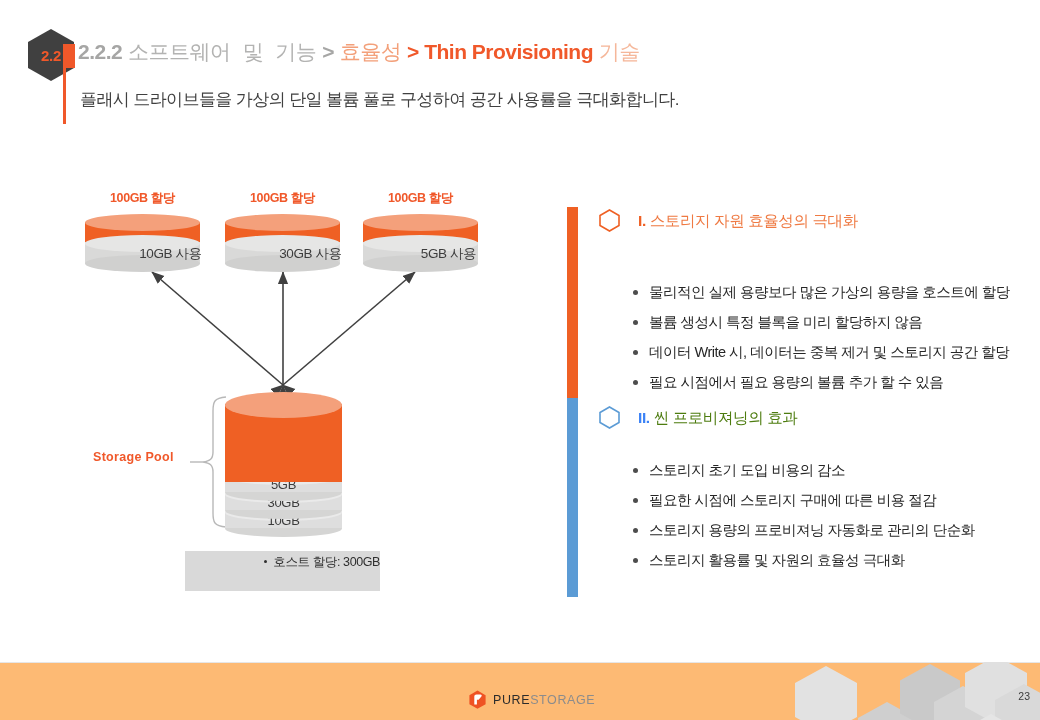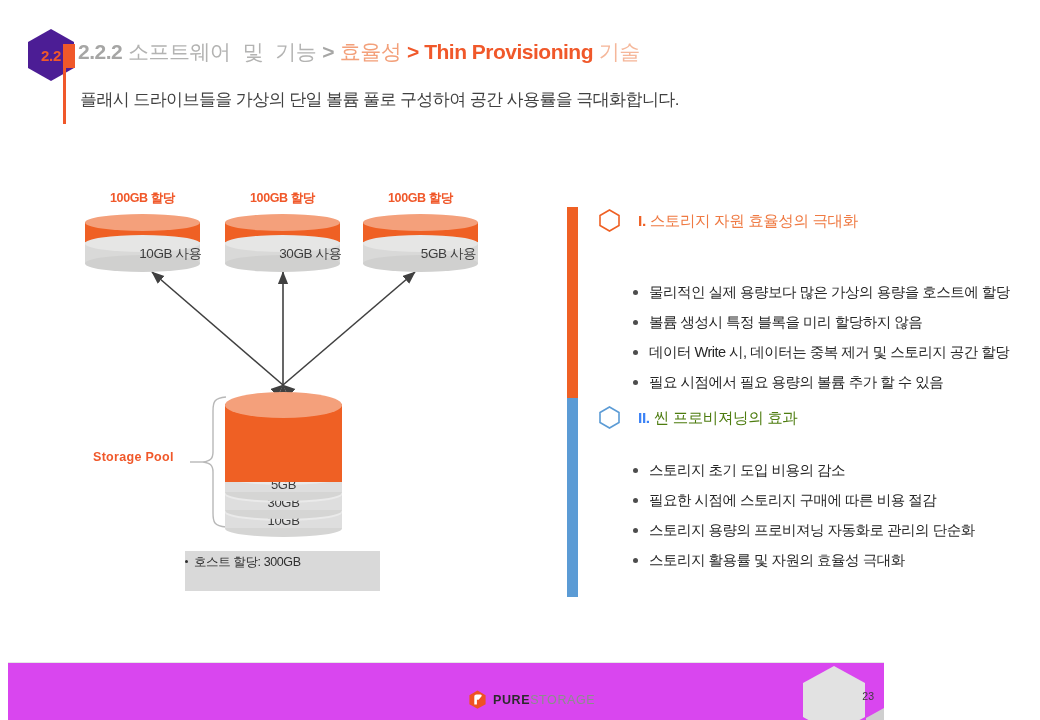--- a/index.html
+++ b/index.html
@@ -18,21 +18,21 @@
     overflow: hidden;
   }
 
   
   .hex-badge {
     position: absolute;
     left: 28px;
     top: 29px;
     width: 46px;
     height: 52px;
-    background: #4c1d95;
+    background: #404040;
     clip-path: polygon(50% 0%, 100% 25%, 100% 75%, 50% 100%, 0% 75%, 0% 25%);
     display: flex;
     align-items: center;
     justify-content: center;
   }
   .hex-badge-num {
     font-size: 15px;
     font-weight: bold;
     color: #f0582a;
     letter-spacing: -0.3px;
@@ -228,21 +228,21 @@
     width: 195px;
     height: 40px;
     background: #d9d9d9;
     padding-top: 2px;
     box-sizing: border-box;
   }
   #info-box .line {
     font-size: 12.5px;
     color: #2f2f2f;
     letter-spacing: -0.4px;
-    text-align: left;
+    text-align: right;
     line-height: 18px;
     white-space: nowrap;
   }
   #info-box .bullet-dot {
     display: inline-block;
     width: 3px; height: 3px;
     background: #2f2f2f;
     border-radius: 50%;
     vertical-align: middle;
     margin-right: 6px;
@@ -285,46 +285,46 @@
   .b-text {
     font-size: 14.5px;
     color: #262626;
     letter-spacing: -0.5px;
     line-height: 19px;
   }
 
   
   #footer {
     position: absolute;
-    left: 8px;
+    left: 0;
     bottom: 0;
-    width: 876px;
+    width: 1040px;
     height: 58px;
-    background: #d946ef;
+    background: #fdba74;
     overflow: hidden;
   }
   #footer .divider {
     position: absolute;
     left: 0; top: 0;
     width: 1040px; height: 1px;
     background: #e6e6e6;
   }
   .logo-wrap {
     position: absolute;
     left: 468px;
     top: 690px;
     display: flex;
     align-items: center;
   }
   .logo-text {
     font-size: 12.5px;
     letter-spacing: 0.6px;
     margin-left: 6px;
   }
-  .logo-pure { font-weight: bold; color: #2b2b2b; }
+  .logo-pure { font-weight: normal; color: #2b2b2b; }
   .logo-storage { font-weight: normal; color: #8c8c8c; }
   .deco-hex {
     position: absolute;
     clip-path: polygon(50% 0%, 100% 25%, 100% 75%, 50% 100%, 0% 75%, 0% 25%);
   }
   .page-num {
     position: absolute;
     right: 10px;
     bottom: 18px;
     font-size: 10.5px;

